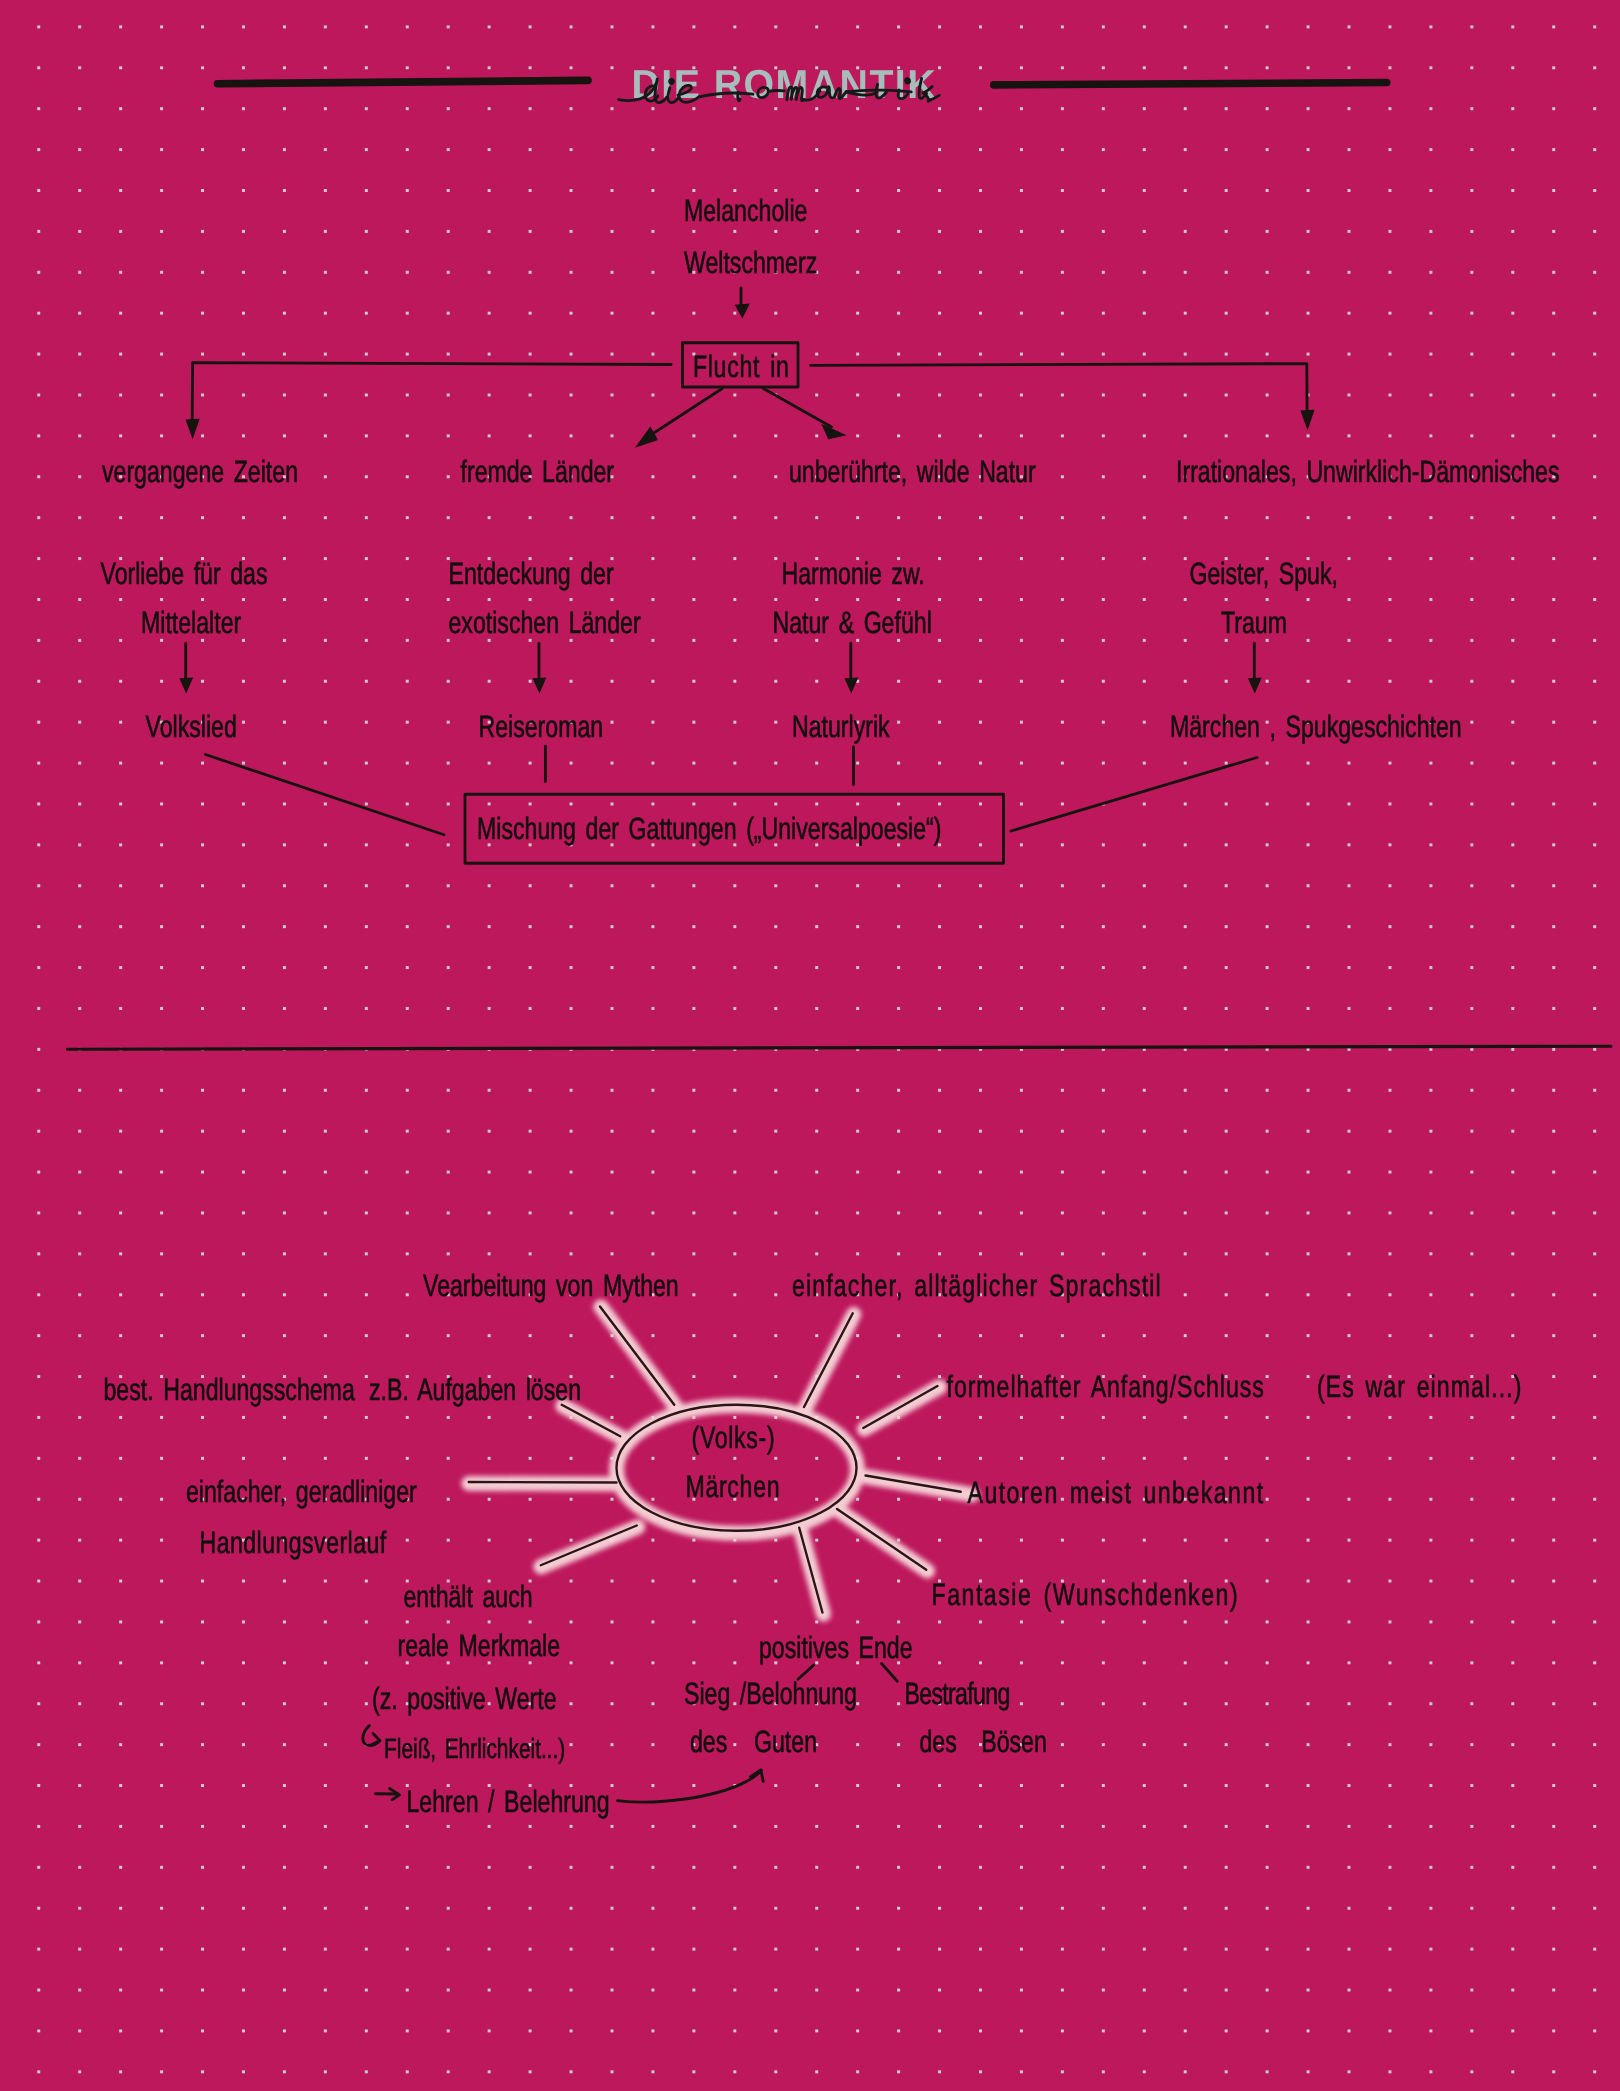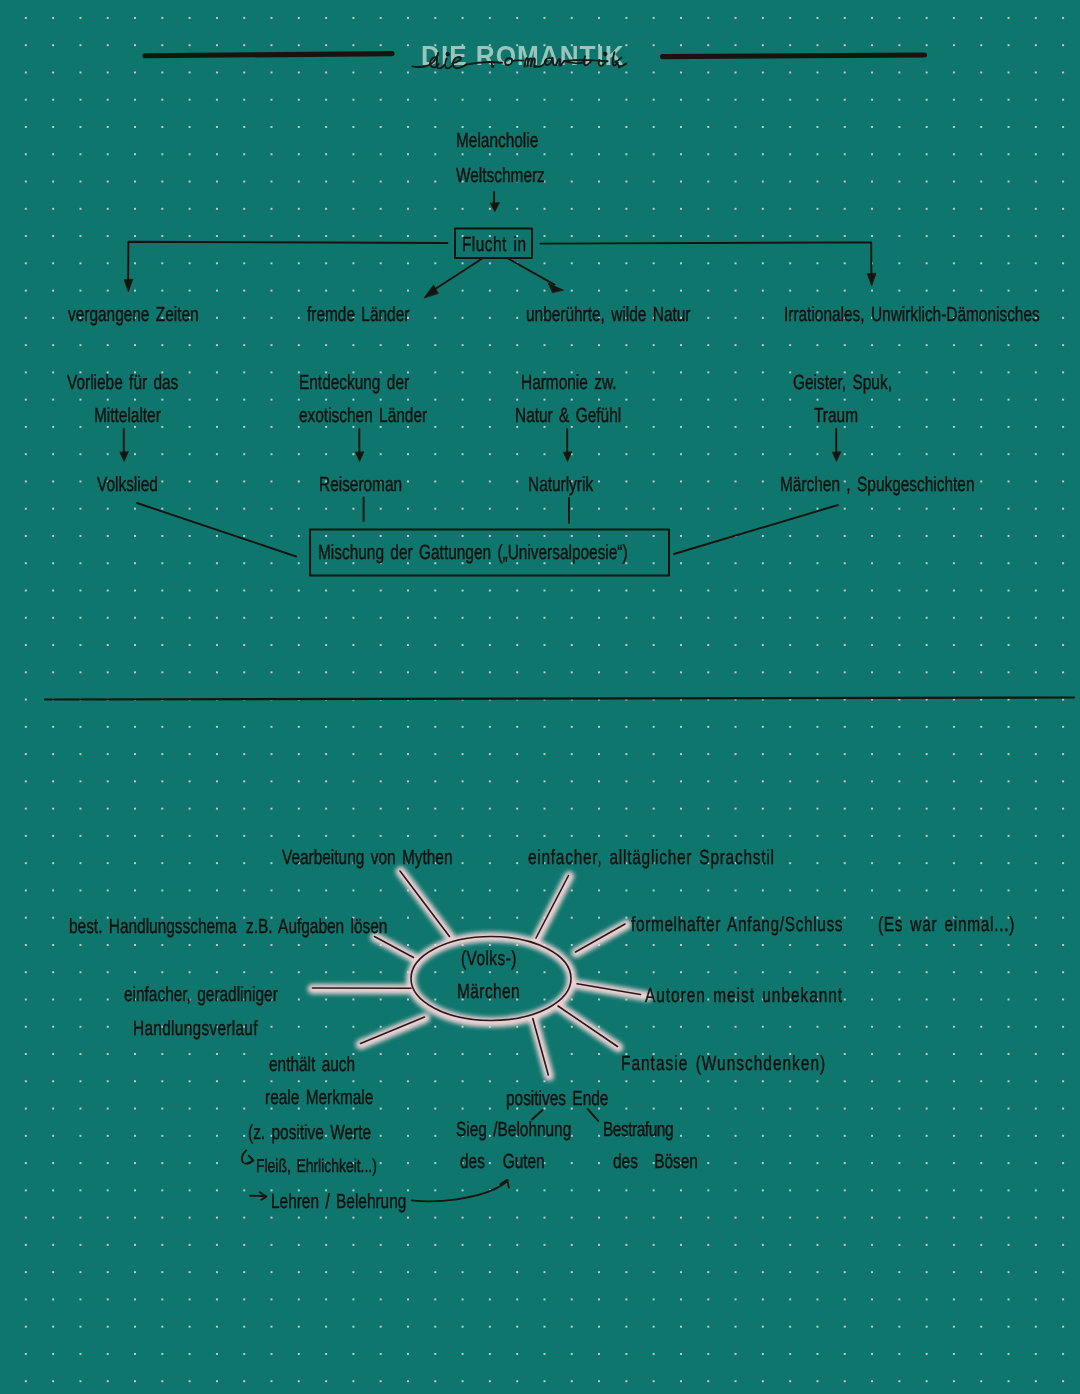--- a/index.html
+++ b/index.html
@@ -1,18 +1,18 @@
 <!DOCTYPE html>
 <html><head>
 <meta charset="utf-8">
 <title>Die Romantik</title>
 <style>
   html,body{margin:0;padding:0;background:#fff;}
   body{width:1080px;height:1394px;overflow:hidden;font-family:"Liberation Sans",sans-serif;}
-  #page{position:relative;width:1080px;height:1394px;background:#0f766e;}
+  #page{position:relative;width:1080px;height:1394px;background:#be185d;}
   #dots{position:absolute;inset:0;
     background-image:radial-gradient(circle, #c9c9cf 1.0px, rgba(255,255,255,0) 1.3px);
     background-size:27.31px 27.28px;background-position:12.2px 4.3px;}
   .hw{position:absolute;white-space:nowrap;color:#12100f;font-family:"Liberation Sans",sans-serif;
       -webkit-font-smoothing:antialiased;text-rendering:geometricPrecision;
       -webkit-text-stroke:0.42px #12100f;paint-order:stroke fill;}
   svg.layer{position:absolute;left:0;top:0;width:1080px;height:1394px;overflow:visible;}
   .ink path,.ink rect{fill:none;stroke:#17130f;stroke-width:1.9;stroke-linecap:round;stroke-linejoin:round;}
   .ink path.head{fill:#17130f;stroke:#17130f;stroke-width:0.7;stroke-linejoin:miter;}
   .rule{fill:none;stroke:#17130f;stroke-width:5.1;stroke-linecap:round;}

